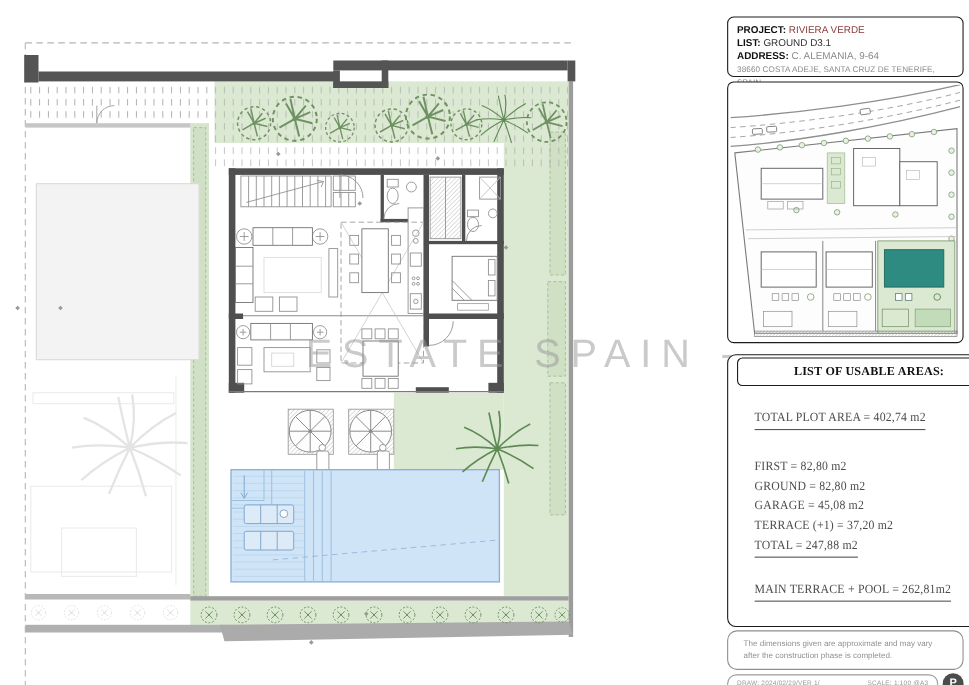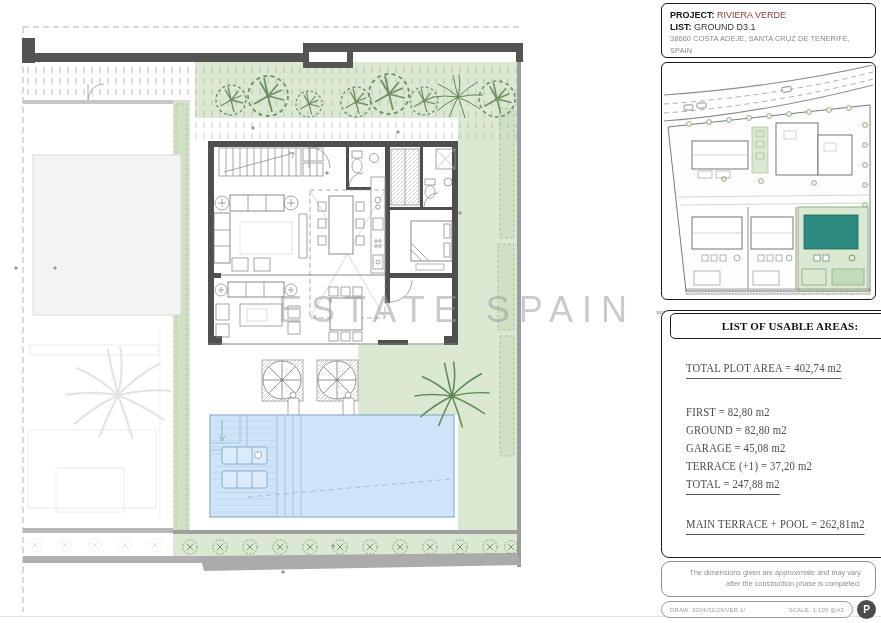--- a/index.html
+++ b/index.html
@@ -1,21 +1,21 @@
 <!DOCTYPE html>
 <html style="--accent-red: #8c3b3b; --garden-green: #dbe8d2; --pool-blue: #cfe4f7; --highlight-teal: #2e8b82; --wall-gray: #545454;"><head>
 <meta charset="utf-8">
 <style>
   html,body{margin:0;padding:0;}
   body{
     width:881px;height:623px;position:relative;background:#ffffff;
     font-family:"Liberation Sans", sans-serif;overflow:hidden;
     -webkit-font-smoothing:antialiased;
   }
-  .abs{position:absolute;box-sizing:border-box;}
+  .abs{position:absolute;box-sizing:border-box;margin-top:12px;}
   
   #plan-wrap{left:0;top:0;width:658px;height:623px;}
   #watermark{
     left:278px;top:289px;font-size:36px;font-weight:300;letter-spacing:9px;
     color:rgba(150,150,150,.5);white-space:nowrap;pointer-events:none;
   }
   #sheet-bottom-line{left:0;top:616px;width:881px;height:1px;background:#e2e2e2;}
   
   .panel{border:1.5px solid #1c1c1c;border-radius:6px;background:#fff;}
   #hdr-box{left:661px;top:3px;width:215px;height:55px;padding:5px 8px 0 8px;font-size:9px;line-height:12px;color:#333;}
@@ -27,21 +27,21 @@
   #areas-box{left:661px;top:310px;width:258px;height:248px;border-radius:8px;font-family:Liberation Serif, serif;}
   #areas-title{margin:2px 8px 0 8px;height:24px;border:1.5px solid #1c1c1c;border-radius:5px;
     text-align:center;font-size:11px;font-weight:bold;line-height:24px;color:#111;letter-spacing:.2px;}
   #areas-list{margin:20px 0 0 24px;font-size:11.5px;color:#4c4c4c;letter-spacing:.2px;
     transform:scaleX(.93);transform-origin:left top;white-space:nowrap;}
   #areas-list .row{line-height:18px;}
   .ul{display:inline-block;border-bottom:1px solid #555;padding-bottom:1px;}
   .gap-lg{margin-top:24px;}
   .gap-md{margin-top:20px;}
   #disc-box{left:661px;top:561px;width:215px;height:36px;border:1px solid #8f8f8f;border-radius:9px;
-    font-size:7.3px;color:#8f8f8f;text-align:right;padding:5px 14px 0 14px;line-height:1.55;}
+    font-size:7.3px;color:#8f8f8f;text-align:left;padding:5px 14px 0 14px;line-height:1.55;}
   #foot-bar{left:661px;top:601px;width:192px;height:17px;border:1px solid #9c9c9c;border-radius:9px;
     display:flex;justify-content:space-between;align-items:center;padding:0 8px;font-size:5.9px;color:#9c9c9c;letter-spacing:.2px;background:#fff;}
   #logo{left:857px;top:600px;width:19px;height:19px;border-radius:50%;background:#4c4c4c;color:#fff;
     font-size:10px;font-weight:bold;display:flex;align-items:center;justify-content:center;}
   
   .c-green{fill:var(--garden-green,#dbe8d2);}
   .c-pool{fill:var(--pool-blue,#cfe4f7);}
   .c-teal{fill:var(--highlight-teal,#2e8b82);}
 </style>
 </head>
@@ -328,20 +328,24 @@
 <div class="abs" id="sheet-bottom-line"></div>
 
 <div class="abs panel" id="hdr-box">
   <div>
     <b>PROJECT:</b>
     <span class="accent">RIVIERA VERDE</span>
   </div>
   <div>
     <b>LIST:</b>
     <span>GROUND D3.1</span>
+  </div>
+  <div>
+    <b>ADDRESS:</b>
+    <span class="muted">C. ALEMANIA, 9-64</span>
   </div>
   <div class="muted" id="hdr-addr2">38660 COSTA ADEJE, SANTA CRUZ DE TENERIFE, SPAIN</div>
 </div>
 
 <div class="abs panel" id="map-box">
   <svg width="209" height="232" viewBox="0 0 209 232" xmlns="http://www.w3.org/2000/svg">
     <defs>
       <pattern id="mdiag" width="3" height="3" patternUnits="userSpaceOnUse">
         <path d="M0,3 L3,0" stroke="#9a9a9a" stroke-width="0.5"></path>
       </pattern>

